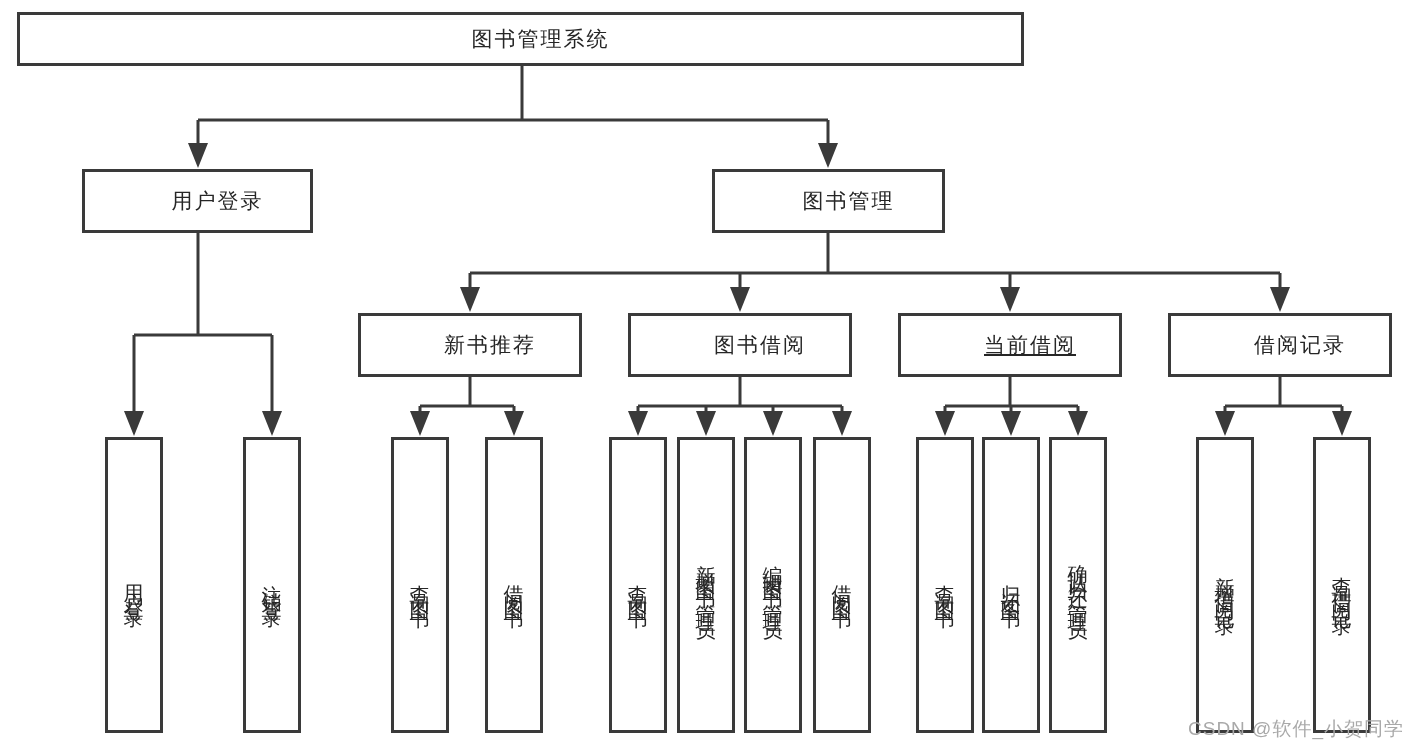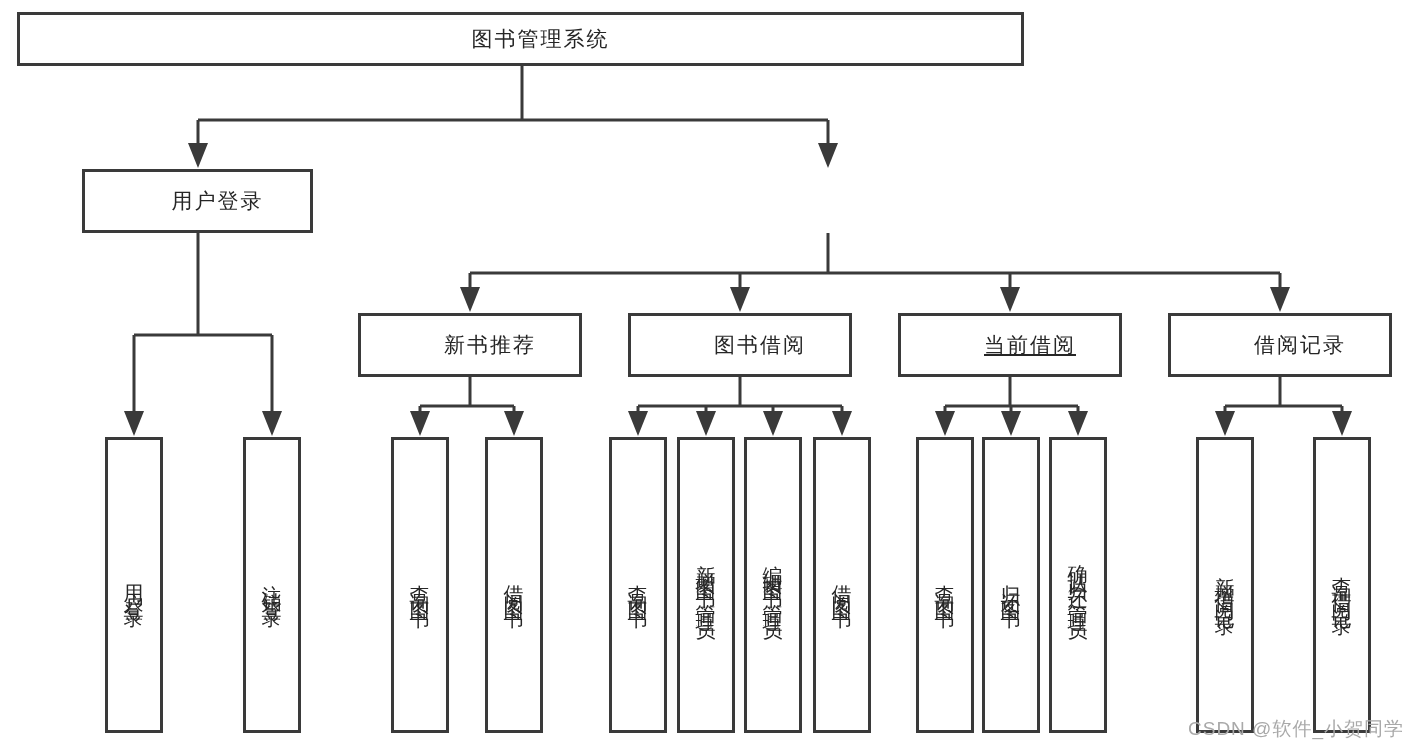--- a/index.html
+++ b/index.html
@@ -117,20 +117,21 @@
     <g>
       <path class="line" d="M1280 377 V406 M1225 406 H1342 M1225 406 V413 M1342 406 V413"></path>
       <path class="arrowhead" d="M1215 411 H1235 L1225 436 Z"></path>
       <path class="arrowhead" d="M1332 411 H1352 L1342 436 Z"></path>
     </g>
   </svg>
 
   <div class="box hnode root-node">图书管理系统</div>
 
   <div class="box hnode l2" style="left:82px;width:231px;">用户登录</div>
+  <div class="box hnode l2" style="left:712px;width:233px;">图书管理</div>
 
   <div class="box hnode l3" style="left:358px;">新书推荐</div>
   <div class="box hnode l3" style="left:628px;">图书借阅</div>
   <div class="box hnode l3" style="left:898px;text-decoration:underline;">当前借阅</div>
   <div class="box hnode l3" style="left:1168px;">借阅记录</div>
 
   <div class="box leaf" style="left:105px;">用户登录</div>
   <div class="box leaf" style="left:243px;">注销登录</div>
   <div class="box leaf" style="left:391px;">查询图书</div>
   <div class="box leaf" style="left:485px;">借阅图书</div>

